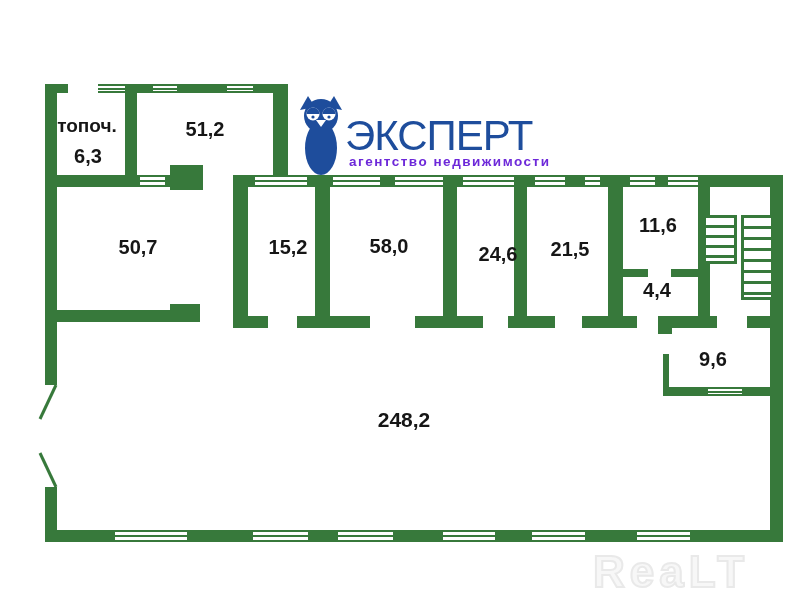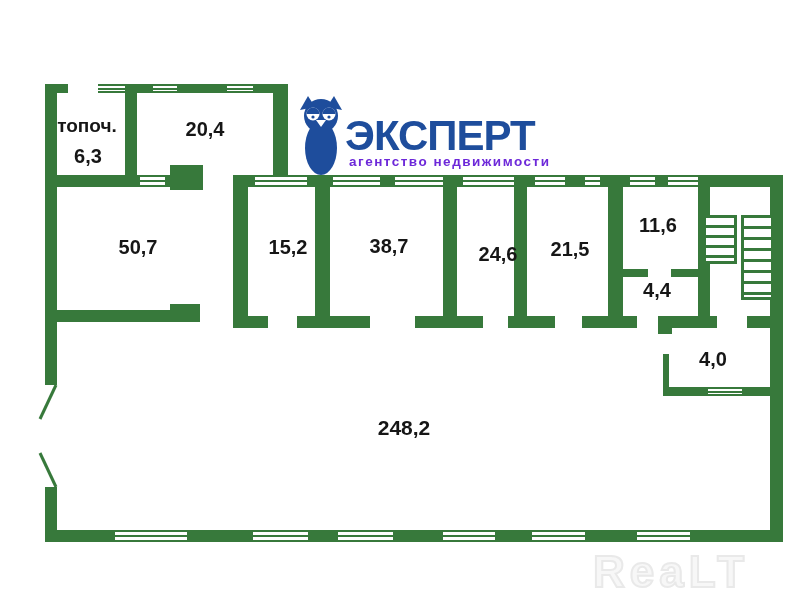--- a/index.html
+++ b/index.html
@@ -12,21 +12,21 @@
        height:2px;background:#37793B;}
   .lbl{position:absolute;transform:translate(-50%,-50%);font-weight:bold;
        font-size:20px;color:#161616;white-space:nowrap;}
   .lbl.big{font-size:21px;}
   .lbl.small{font-size:19px;}
   .stairs-l{position:absolute;box-sizing:border-box;border:3px solid #37793B;
        background:repeating-linear-gradient(to bottom,#fff 0 7px,#37793B 7px 10px);}
   .stairs-r{position:absolute;box-sizing:border-box;border:3px solid #37793B;border-right:none;
        background:repeating-linear-gradient(to bottom,#fff 0 8px,#37793B 8px 11px);}
   .door-svg{position:absolute;}
-  .logo-title{position:absolute;left:345px;top:80px;font-weight:bold;font-size:42px;
+  .logo-title{position:absolute;left:345px;top:80px;font-weight:normal;font-size:42px;
        letter-spacing:-1px;color:#1e4d9c;}
   .logo-subtitle{position:absolute;left:349px;top:122px;font-weight:bold;font-size:13.5px;
        letter-spacing:1.5px;color:#6d28d9;}
   .owl{position:absolute;left:294px;top:62px;}
   .watermark{position:absolute;left:593px;top:515px;font-weight:bold;font-size:44px;
        letter-spacing:5px;color:#f7f7f7;-webkit-text-stroke:2px #e9e9e9;}
 </style>
 </head>
 <body>
 
@@ -112,30 +112,30 @@
   <div class="wall" style="left:393px;top:498px;width:50px;height:12px"></div>
   <div class="win" style="left:443px;top:498px;width:52px;height:12px"></div>
   <div class="wall" style="left:495px;top:498px;width:37px;height:12px"></div>
   <div class="win" style="left:532px;top:498px;width:53px;height:12px"></div>
   <div class="wall" style="left:585px;top:498px;width:52px;height:12px"></div>
   <div class="win" style="left:637px;top:498px;width:53px;height:12px"></div>
   <div class="wall" style="left:690px;top:498px;width:93px;height:12px"></div>
 
   <div class="lbl small" style="left:87px;top:94px">топоч.</div>
   <div class="lbl" style="left:88px;top:124px">6,3</div>
-  <div class="lbl" style="left:205px;top:97px">20,4</div>
+  <div class="lbl" style="left:205px;top:97px">51,2</div>
   <div class="lbl" style="left:138px;top:215px">50,7</div>
   <div class="lbl" style="left:288px;top:215px">15,2</div>
-  <div class="lbl" style="left:389px;top:214px">38,7</div>
+  <div class="lbl" style="left:389px;top:214px">58,0</div>
   <div class="lbl" style="left:498px;top:222px">24,6</div>
   <div class="lbl" style="left:570px;top:217px">21,5</div>
   <div class="lbl" style="left:658px;top:193px">11,6</div>
   <div class="lbl" style="left:657px;top:258px">4,4</div>
-  <div class="lbl" style="left:713px;top:327px">4,0</div>
-  <div class="lbl big" style="left:404px;top:396px">248,2</div>
+  <div class="lbl" style="left:713px;top:327px">9,6</div>
+  <div class="lbl big" style="left:404px;top:388px">248,2</div>
 
   <div>
     <svg class="owl" width="54" height="82" viewBox="0 0 54 82">
       <polygon points="6,16 14,2 21,13" fill="#1e4d9c"></polygon>
       <polygon points="48,16 40,2 33,13" fill="#1e4d9c"></polygon>
       <circle cx="27" cy="22" r="17" fill="#1e4d9c"></circle>
       <ellipse cx="27" cy="54" rx="16" ry="27" fill="#1e4d9c"></ellipse>
       <circle cx="19" cy="20" r="6.5" fill="#ffffff"></circle>
       <circle cx="35" cy="20" r="6.5" fill="#ffffff"></circle>
       <path d="M12.5,20 a6.5,6.5 0 0 1 13,0 z" fill="#1e4d9c"></path>

